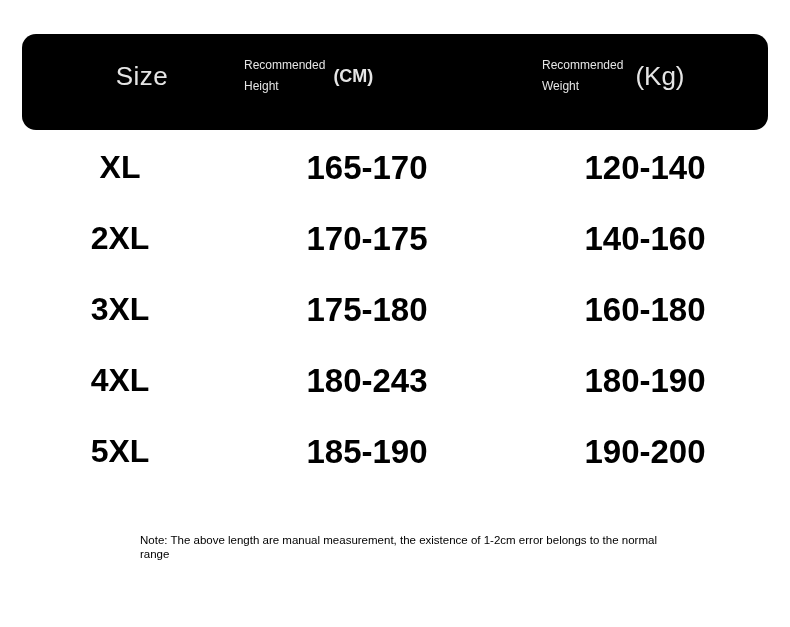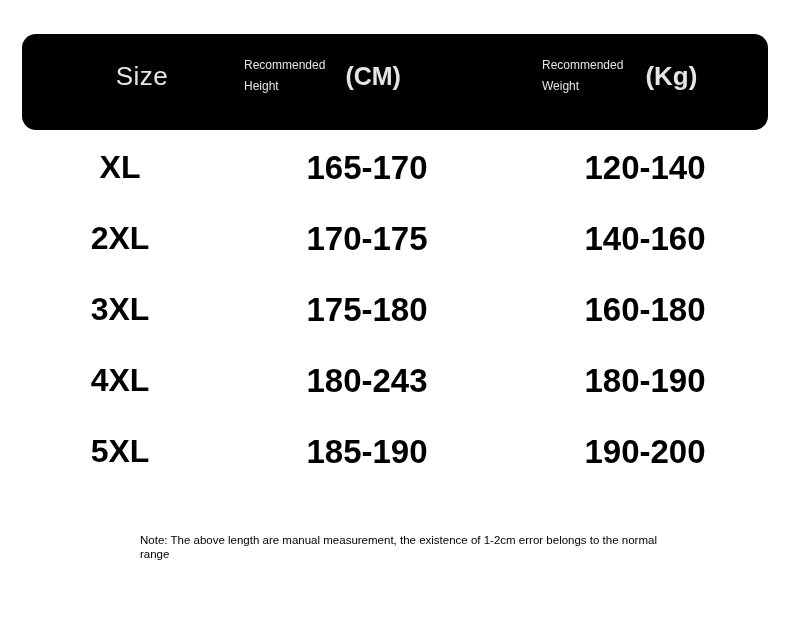--- a/index.html
+++ b/index.html
@@ -50,29 +50,29 @@
     align-items: center;
   }
   .hdr-col.height { left: 222px; width: 290px; }
   .hdr-col.weight { left: 520px; width: 250px; }
   .hdr-two-line {
     font-size: 12px;
     line-height: 21px;
     white-space: pre-line;
   }
   .hdr-unit {
-    font-size: 25px;
+    font-size: 18px;
     font-weight: bold;
-    margin-left: 20px;
+    margin-left: 8px;
     align-self: center;
   }
   .hdr-unit.kg {
     font-size: 26px;
-    font-weight: bold;
-    margin-left: 22px;
+    font-weight: normal;
+    margin-left: 12px;
   }
   .rows {
     position: absolute;
     left: 0;
     top: 132px;
     width: 790px;
   }
   .row {
     position: relative;
     height: 71px;

